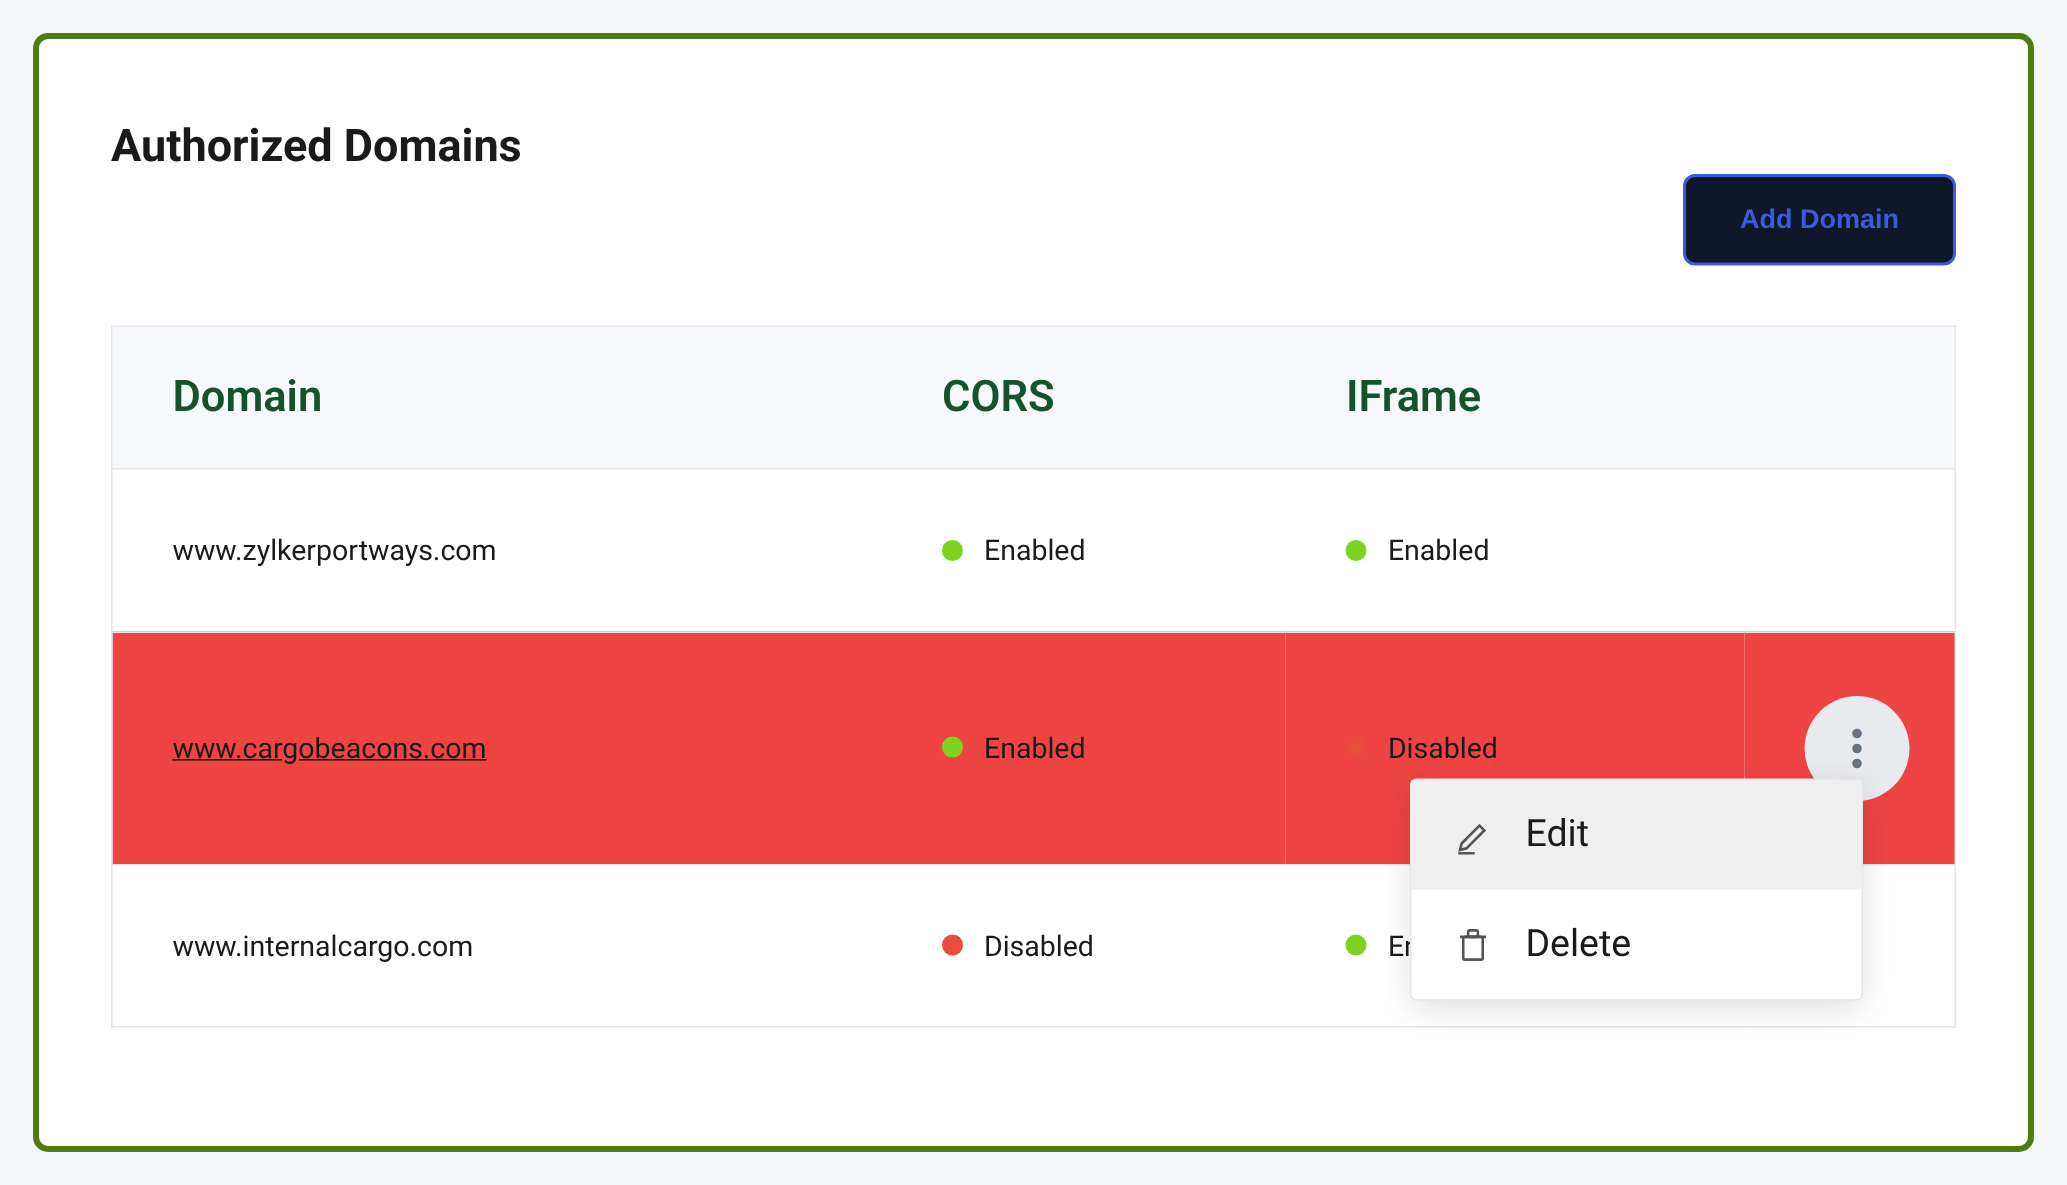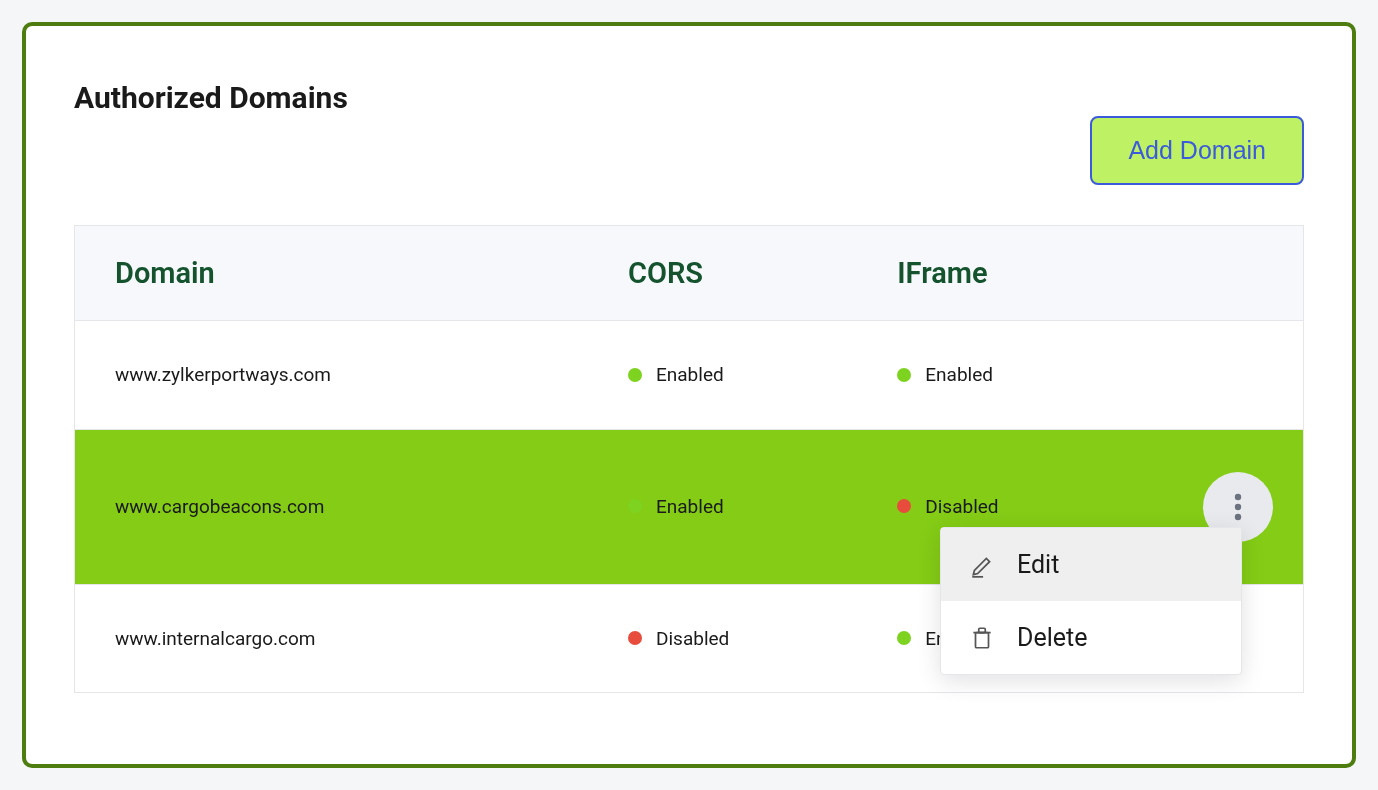--- a/index.html
+++ b/index.html
@@ -30,24 +30,24 @@
     color: #1a1a1a;
     margin-bottom: 18px;
   }
   .description {
     font-size: 25px;
     line-height: 1.52;
     color: #6b7280;
   }
   .add-btn {
     border: 2px solid #3b5bdb;
-    background: #bef264;
+    background: #0f172a;
     color: #3b5bdb;
-    font-size: 25px;
-    font-weight: 400;
+    font-size: 18px;
+    font-weight: 700;
     padding: 18px 36px;
     border-radius: 8px;
     cursor: pointer;
     margin-top: 36px;
     flex-shrink: 0;
   }
   .table-wrap { position: relative; }
   table {
     width: 100%;
     border-collapse: collapse;
@@ -65,21 +65,21 @@
   th.col-cors   { width: 22%; }
   th.col-iframe { width: 25%; margin-top: 43px; }
   th.col-action { width: 11%; }
   td {
     font-size: 19px;
     color: #1a1a1a;
     padding: 42px 40px;
     border-top: 1px solid #e4e6ea;
     vertical-align: middle;
   }
-  tbody tr.row-hover { background: #84cc16; }
+  tbody tr.row-hover { background: #ef4444; text-decoration: underline; }
   .status { display: inline-flex; align-items: center; gap: 14px; }
   .dot {
     width: 14px; height: 14px; border-radius: 50%;
     display: inline-block;
   }
   .dot.green { background: #7ed321; }
   .dot.red   { background: #e74c3c; }
   .action-cell { text-align: right; padding-right: 30px; }
   .more-btn {
     width: 70px; height: 70px;

